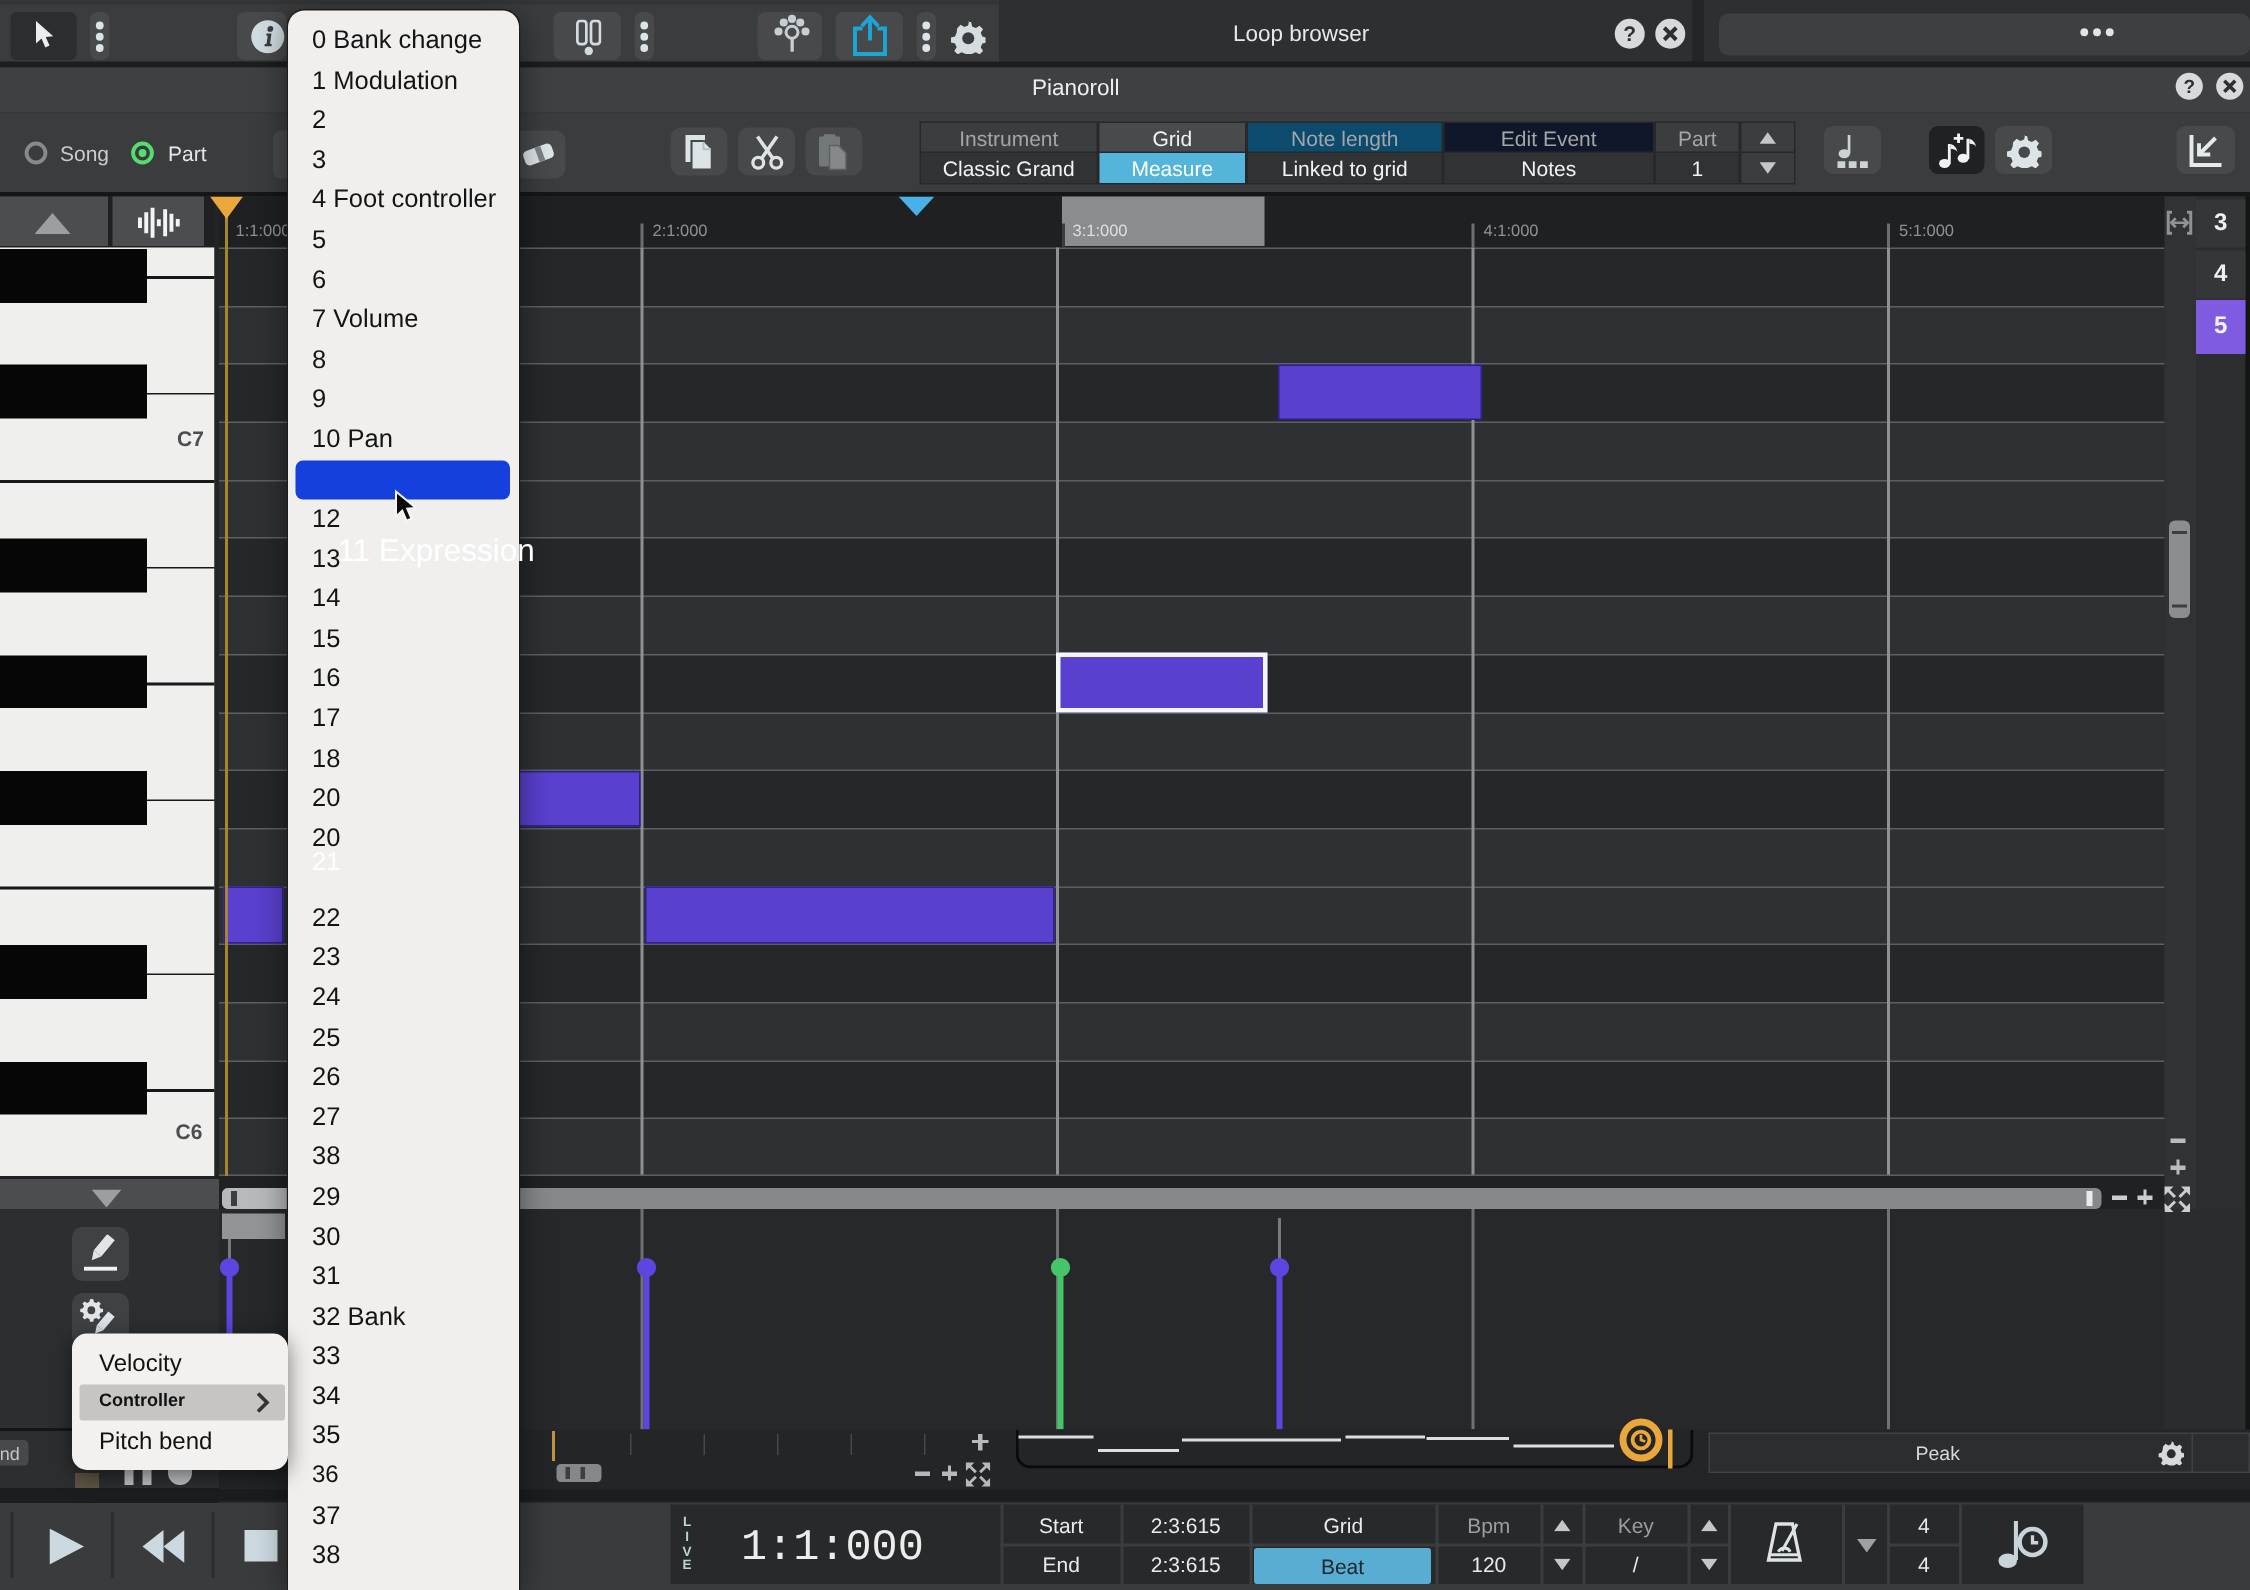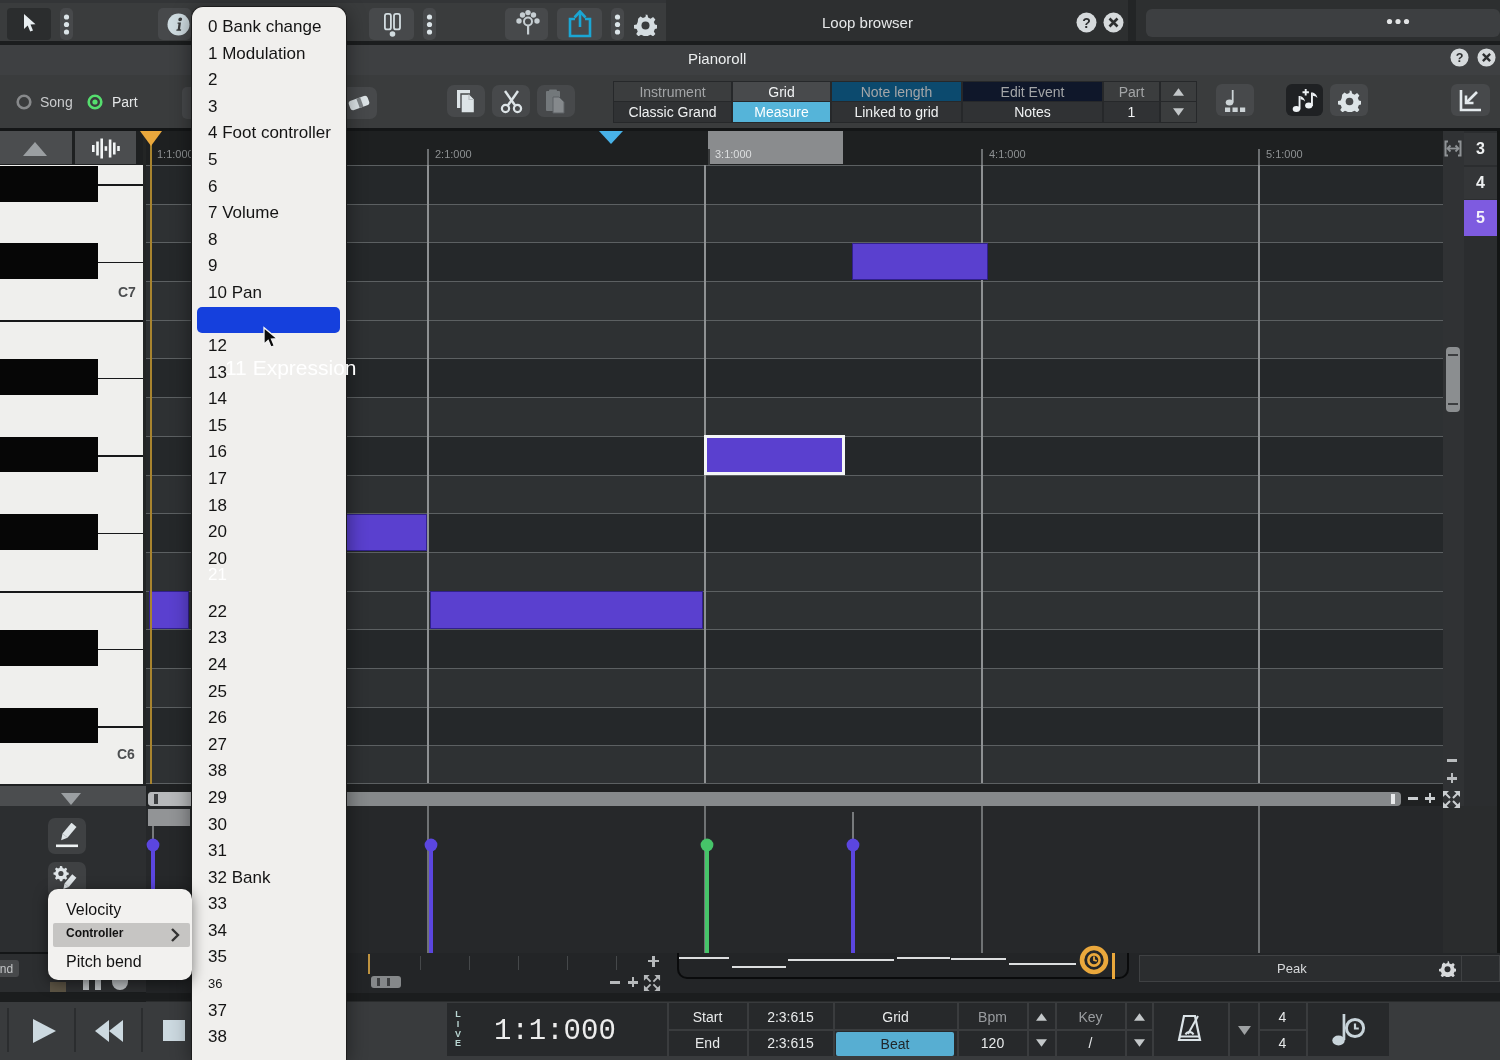--- a/index.html
+++ b/index.html
@@ -578,21 +578,21 @@
 <div class="abs" style="left:208px;top:705.2px;width:139px;height:26.6px;font-size:17px;color:#141414;line-height:26.6px;white-space:nowrap;">26</div>
 <div class="abs" style="left:208px;top:731.8px;width:139px;height:26.6px;font-size:17px;color:#141414;line-height:26.6px;white-space:nowrap;">27</div>
 <div class="abs" style="left:208px;top:758.3px;width:139px;height:26.6px;font-size:17px;color:#141414;line-height:26.6px;white-space:nowrap;">38</div>
 <div class="abs" style="left:208px;top:784.9px;width:139px;height:26.6px;font-size:17px;color:#141414;line-height:26.6px;white-space:nowrap;">29</div>
 <div class="abs" style="left:208px;top:811.5px;width:139px;height:26.6px;font-size:17px;color:#141414;line-height:26.6px;white-space:nowrap;">30</div>
 <div class="abs" style="left:208px;top:838.1px;width:139px;height:26.6px;font-size:17px;color:#141414;line-height:26.6px;white-space:nowrap;">31</div>
 <div class="abs" style="left:208px;top:864.7px;width:139px;height:26.6px;font-size:17px;color:#141414;line-height:26.6px;white-space:nowrap;">32 Bank</div>
 <div class="abs" style="left:208px;top:891.2px;width:139px;height:26.6px;font-size:17px;color:#141414;line-height:26.6px;white-space:nowrap;">33</div>
 <div class="abs" style="left:208px;top:917.8px;width:139px;height:26.6px;font-size:17px;color:#141414;line-height:26.6px;white-space:nowrap;">34</div>
 <div class="abs" style="left:208px;top:944.4px;width:139px;height:26.6px;font-size:17px;color:#141414;line-height:26.6px;white-space:nowrap;">35</div>
-<div class="abs" style="left:208px;top:971.0px;width:139px;height:26.6px;font-size:13px;color:#141414;line-height:26.6px;white-space:nowrap;">36</div>
+<div class="abs" style="left:208px;top:971.0px;width:139px;height:26.6px;font-size:16px;color:#141414;line-height:26.6px;white-space:nowrap;">36</div>
 <div class="abs" style="left:208px;top:997.6px;width:139px;height:26.6px;font-size:17px;color:#141414;line-height:26.6px;white-space:nowrap;">37</div>
 <div class="abs" style="left:208px;top:1024.1px;width:139px;height:26.6px;font-size:17px;color:#141414;line-height:26.6px;white-space:nowrap;">38</div>
 
 <div class="abs" style="left:48px;top:889px;width:144px;height:91px;background:#f2f1ef;border-radius:10px;box-shadow:0 3px 14px rgba(0,0,0,0.5);"></div>
 <div class="abs" style="left:53px;top:923px;width:137px;height:24px;background:#c6c5c3;border-radius:2px;"></div>
 <div class="txt" style="left:66px;top:901px;font-size:16px;color:#121212;">Velocity</div>
 <div class="txt" style="left:66px;top:926px;font-size:12px;color:#121212;font-weight:bold;">Controller</div>
 <svg class="abs" style="left:170px;top:927px;" width="10" height="16" viewBox="0 0 10 16">
       <path d="M2 2 L8 8 L2 14" fill="none" stroke="#333" stroke-width="2.4"></path>
     </svg>

